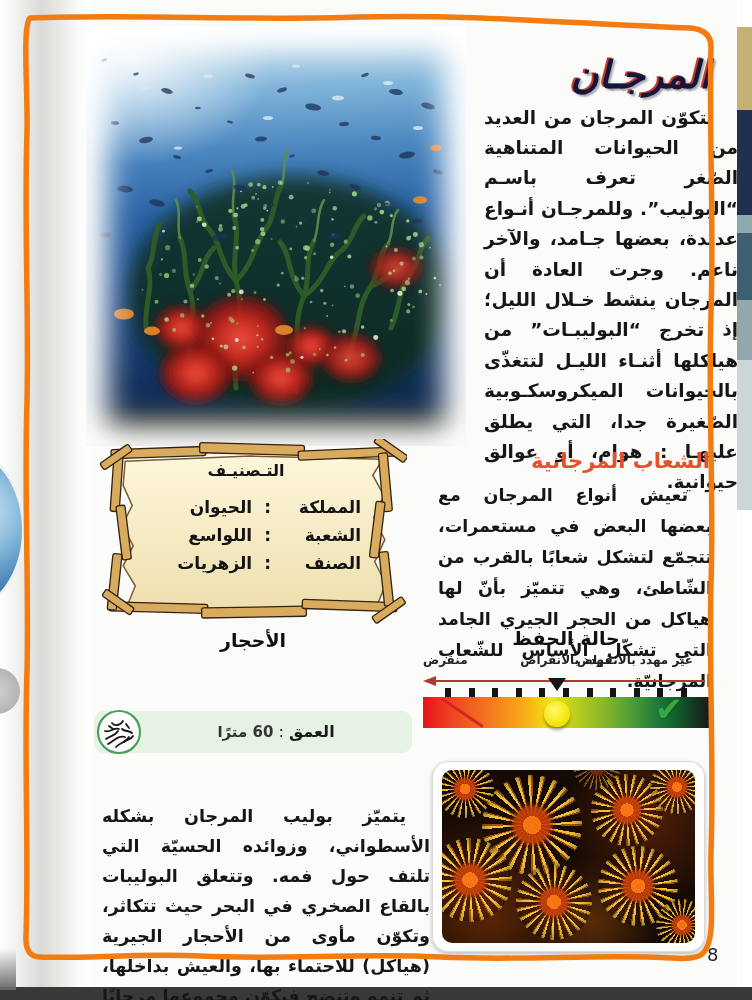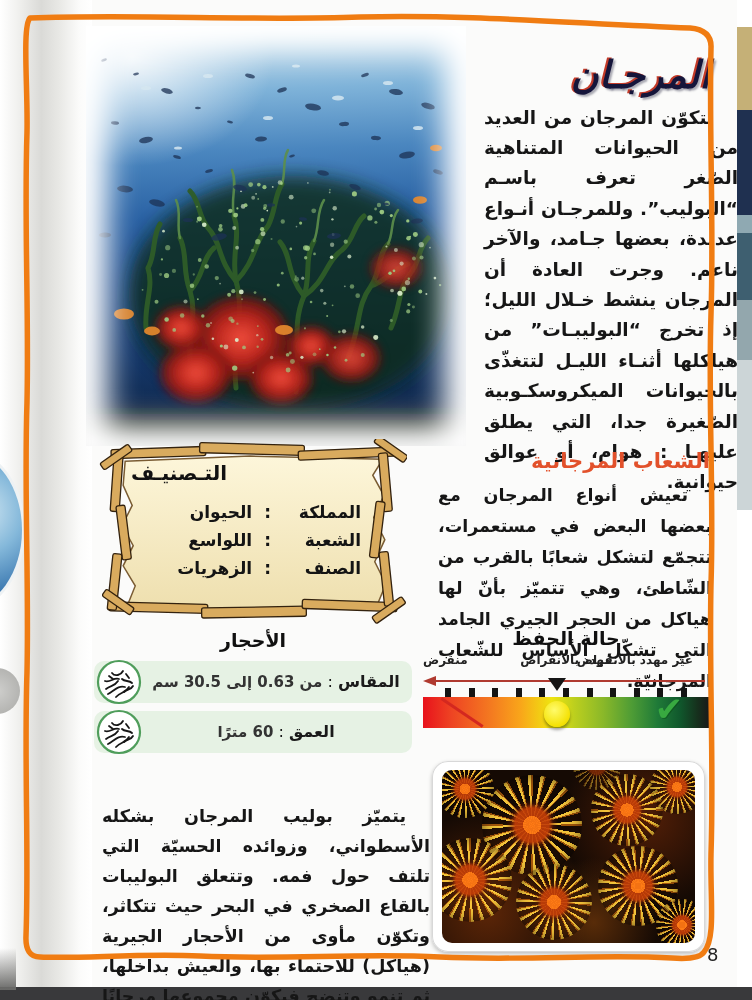--- a/index.html
+++ b/index.html
@@ -50,21 +50,21 @@
   .reefs-p{left:438px;top:462px;width:274px;font-size:17.5px;line-height:31px;text-indent:24px;}
   .polyp-p{left:102px;top:783px;width:328px;font-size:17.5px;line-height:30px;text-indent:24px;}
   .h-red{position:absolute;direction:rtl;color:#e2512b;font-weight:bold;font-size:21px;z-index:5;}
   .reefs-h{right:42px;top:432px;}
   .polyp-h{left:102px;top:754px;width:328px;text-align:right;}
 
   
   .classbox{position:absolute;left:99px;top:439px;width:308px;height:186px;z-index:6;}
   .classbox svg{position:absolute;inset:0;}
   .class-content{position:absolute;inset:0;direction:rtl;padding:22px 46px 0 32px;box-sizing:border-box;}
-  .class-title{text-align:left;font-size:20px;font-weight:bold;color:#111;margin-bottom:17px;}
+  .class-title{text-align:center;font-size:16px;font-weight:bold;color:#111;margin-bottom:17px;}
   .c-row{display:flex;direction:rtl;font-size:17px;font-weight:bold;color:#141414;margin:8px 0;}
   .c-label{flex:0 0 84px;text-align:right;}
   .c-colon{margin:0 6px 0 12px;}
 
   
   .stats-title{position:absolute;left:100px;top:629px;width:306px;text-align:center;
     font-size:19px;font-weight:bold;color:#101010;direction:rtl;z-index:5;}
   .stat-row{position:absolute;left:94px;width:318px;height:42px;background:#e6f2e4;
     border-radius:10px;z-index:5;}
   .stat-row .txt{position:absolute;inset:0;direction:rtl;text-align:center;line-height:42px;
@@ -458,30 +458,20 @@
         <path d="M9,22 C14,24 18,18 23,20"></path>
           <path d="M16,14 C19,18 25,16 27,12"></path>
         <path d="M20,38 C24,33 30,34 33,28"></path>
           <path d="M26,20 C29,23 33,21 36,24"></path>
         <path d="M28,33 C31,30 35,31 37,27"></path>
           <path d="M13,17 l4,3 M30,15 l3,4"></path>
       </g>
     </symbol>
   </svg>
 
-  <div class="stat-row" style="top:661px">
-    <span class="txt">
-      <span class="lbl">المقاس</span>
-      <span>:</span>
-      <span class="val">من 0.63 إلى 30.5 سم</span>
-    </span>
-    <svg class="coral-badge">
-        <use href="#coral-icon"></use>
-      </svg>
-  </div>
   <div class="stat-row" style="top:711px">
     <span class="txt">
       <span class="lbl">العمق</span>
       <span>:</span>
       <span class="val">60 مترًا</span>
     </span>
     <svg class="coral-badge">
         <use href="#coral-icon"></use>
       </svg>
   </div>

